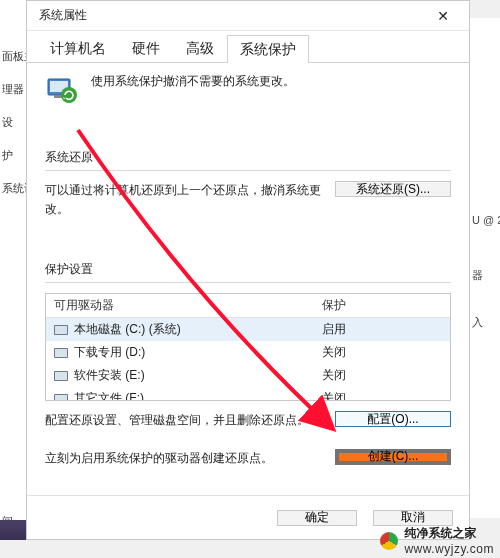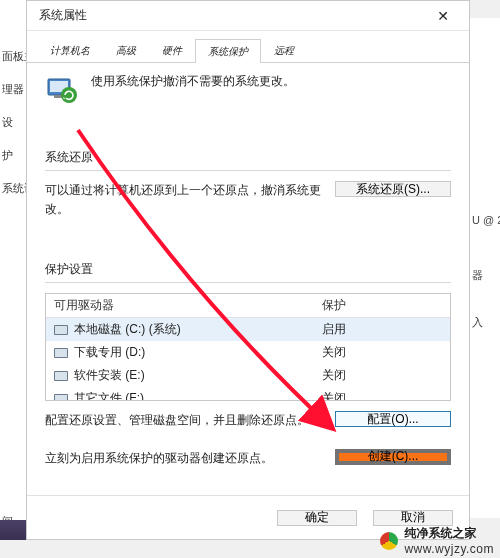--- a/index.html
+++ b/index.html
@@ -47,23 +47,22 @@
   }
   .tabbar {
     display: flex; gap: 0; padding: 6px 10px 0 10px;
     border-bottom: 1px solid #d0d0d0;
     height: 32px; align-items: flex-end;
   }
   .tab {
     padding: 5px 12px 4px 12px;
     border: 1px solid transparent;
     border-bottom: none;
-    font-size: 10px; cursor: pointer;
+    font-size: 14px; cursor: pointer;
     color: #222;
-    font-style: italic;
   }
   .tab.active {
     border-color: #d0d0d0;
     background: #fff;
     position: relative;
     top: 1px;
   }
   .content {
     flex: 1; padding: 10px 18px 8px 18px;
     overflow: hidden;
@@ -155,24 +154,23 @@
   <div class="titlebar">
     <span class="ttl">系统属性</span>
     <span class="sp"></span>
     <div class="xbtn">
       <span>✕</span>
     </div>
   </div>
 
   <div class="tabbar">
     <div class="tab">计算机名</div>
+    <div class="tab">硬件</div>
     <div class="tab">高级</div>
-    <div class="tab">硬件</div>
     <div class="tab active">系统保护</div>
-    <div class="tab">远程</div>
   </div>
 
   <div class="content">
 
     <div class="intro">
       <svg class="icon-restore" viewBox="0 0 34 34">
         <rect x="3" y="6" width="22" height="16" rx="1" fill="#4a86c7" stroke="#2a5a90"></rect>
         <rect x="5" y="8" width="18" height="11" fill="#d8e8f8"></rect>
         <rect x="9" y="22" width="10" height="3" fill="#888"></rect>
         <circle cx="24" cy="22" r="8" fill="#3aa03a"></circle>

